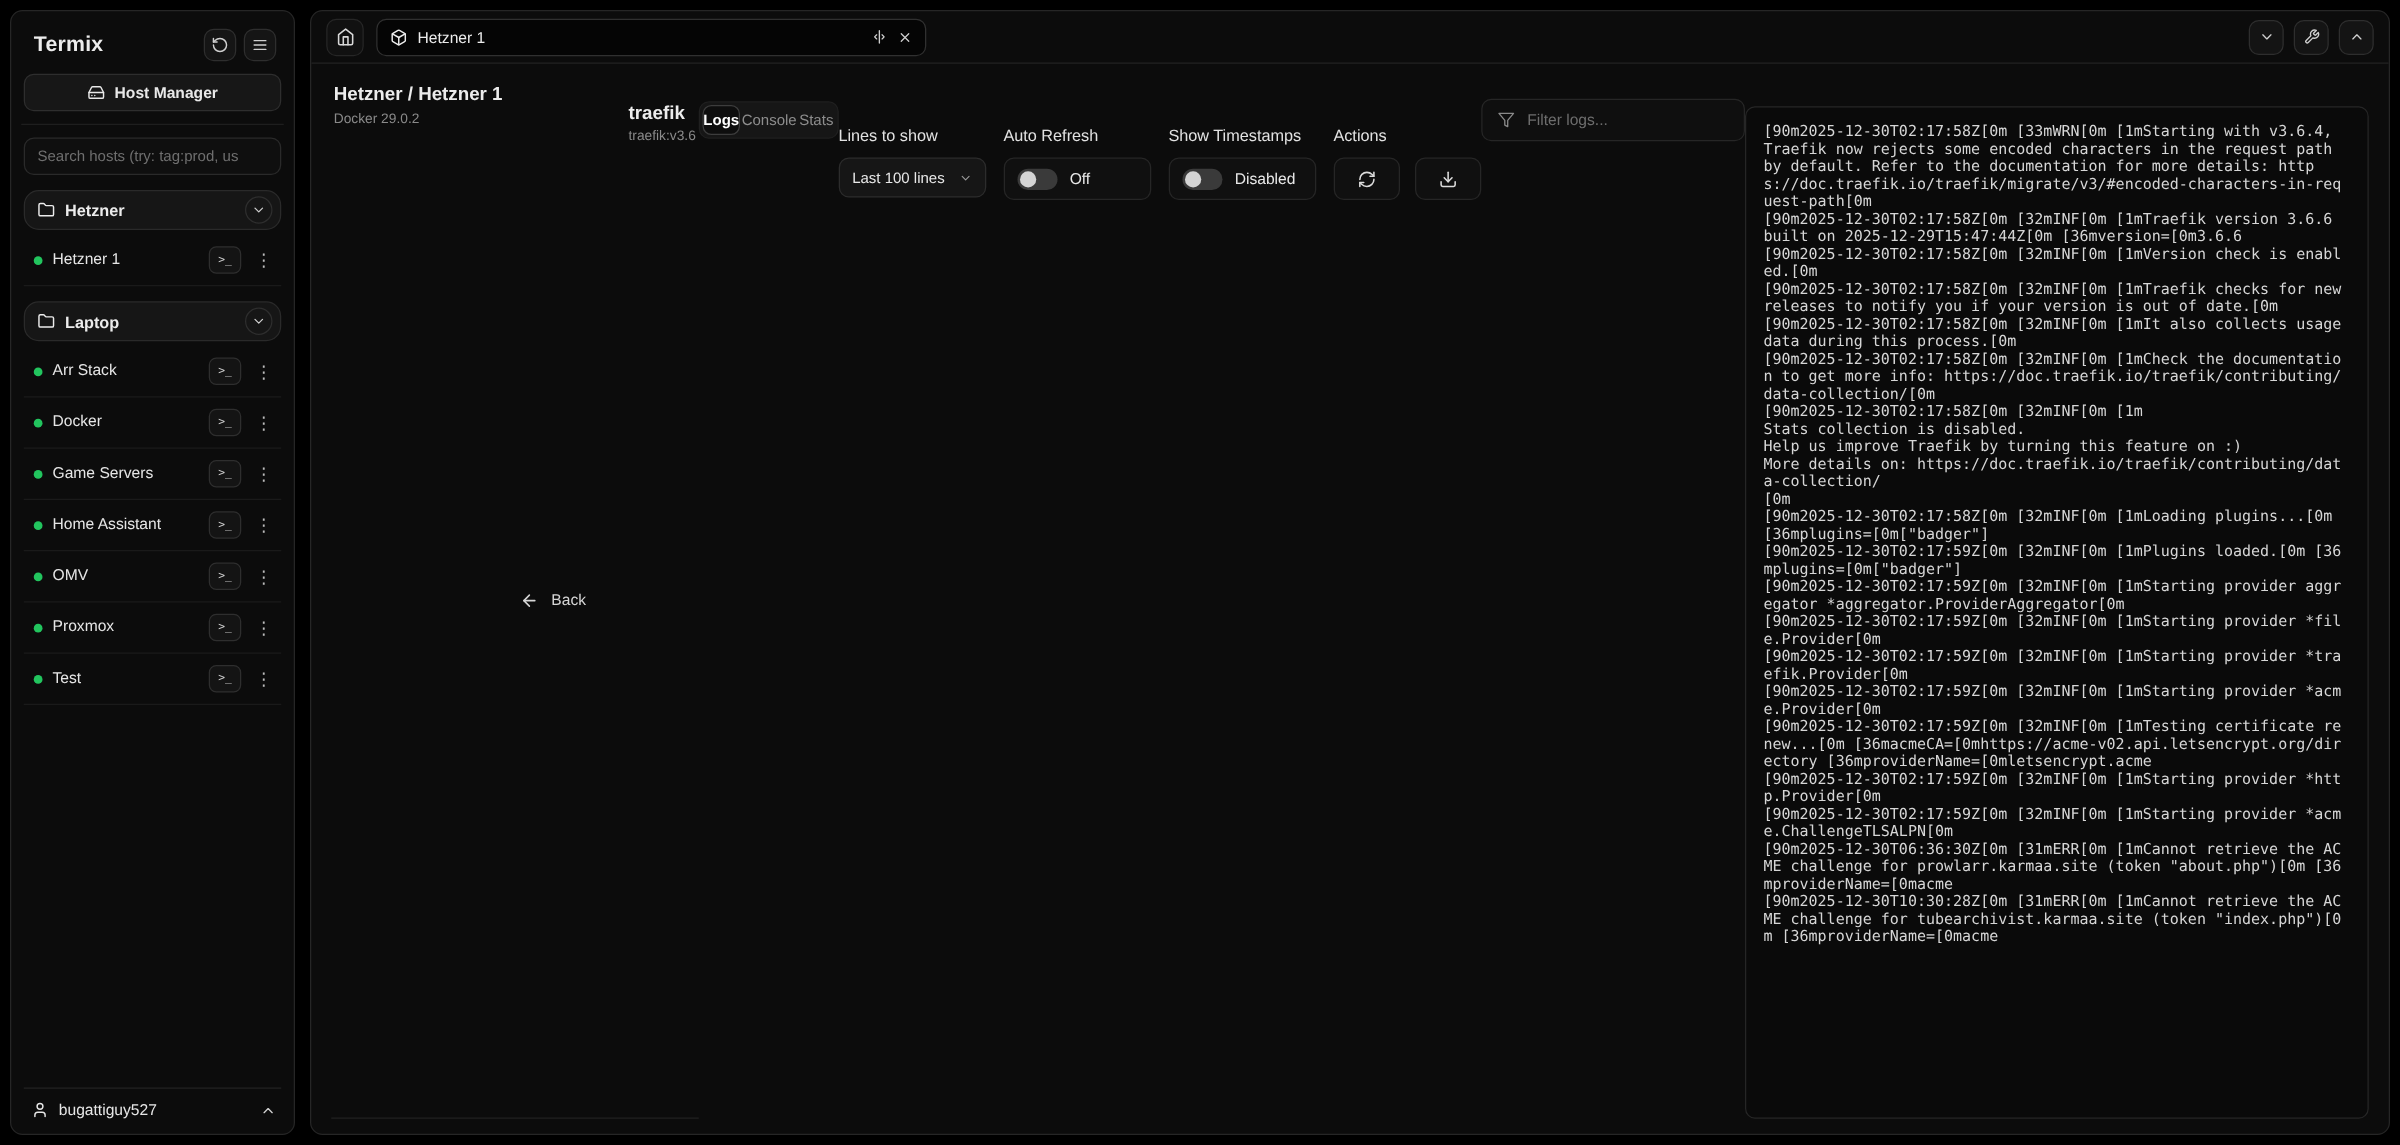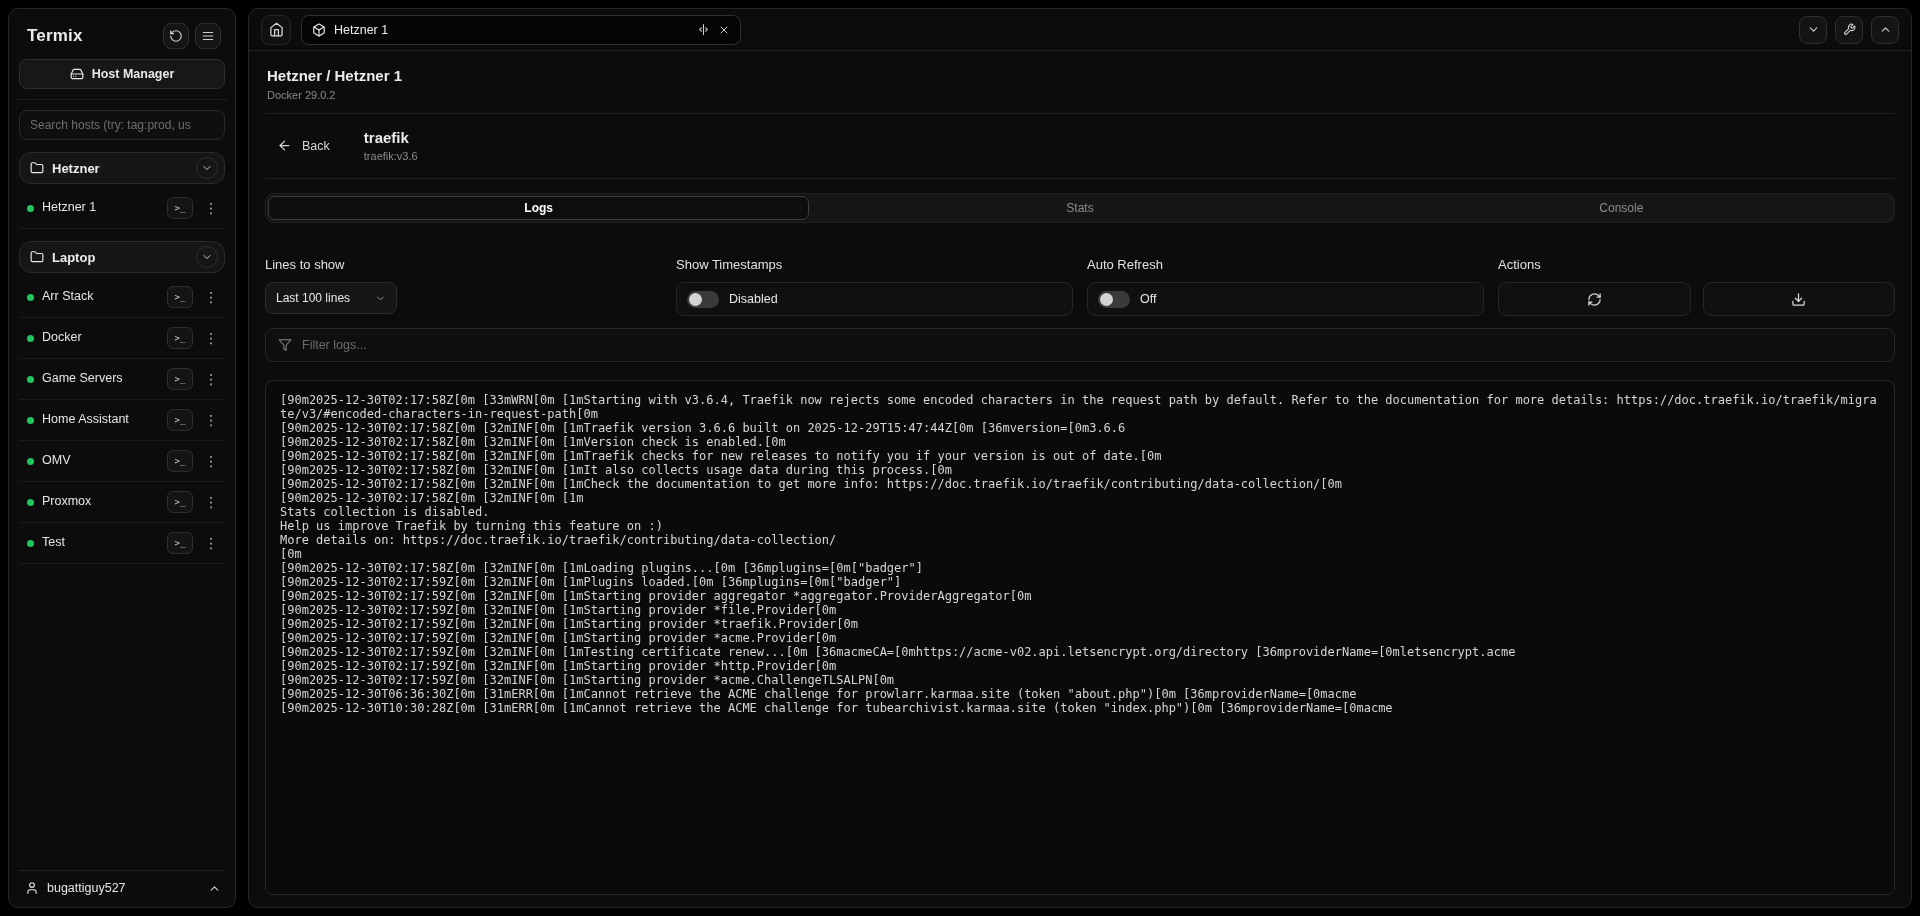--- a/index.html
+++ b/index.html
@@ -32,37 +32,37 @@
 
   
   .main { flex:1; background:#0c0c0c; border:1px solid #262626; border-radius:10px; display:flex; flex-direction:column; overflow:hidden; }
   .tabstrip { height:42px; flex:0 0 42px; border-bottom:1px solid #222; display:flex; align-items:center; gap:10px; padding:0 12px; }
   .home-btn { width:30px; height:30px; border:1px solid #262626; border-radius:8px; background:#111; color:#d9d9d9; display:flex; align-items:center; justify-content:center; }
   .tab { width:440px; height:30px; background:#050505; border:1px solid #303030; border-radius:8px; display:flex; align-items:center; gap:8px; padding:0 10px; font-size:12.5px; color:#ececec; }
   .tab .tab-spacer { flex:1; }
   .tab-right-cluster { margin-left:auto; display:flex; gap:8px; }
   .sq-btn { width:28px; height:28px; border:1px solid #2e2e2e; border-radius:8px; background:#141414; color:#cfcfcf; display:flex; align-items:center; justify-content:center; }
 
-  .content { flex:1; display:flex; flex-direction:column; padding:16px 16px 12px; overflow:hidden; }
+  .content { flex:1; display:flex; flex-direction:row; padding:16px 16px 12px; overflow:hidden; }
   .page-header { padding:0 2px 12px; border-bottom:1px solid #202020; }
   .page-title { font-size:15px; font-weight:bold; }
   .page-sub { font-size:11px; color:#8a8a8a; margin-top:5px; }
   .ctr-header { display:flex; padding:15px 2px 16px 12px; border-bottom:1px solid #202020; }
   .back-btn { display:flex; align-items:center; gap:10px; border:none; background:transparent; color:#d6d6d6; font-size:12.5px; }
   .ctr-id { margin-left:34px; }
   .ctr-name { font-size:15px; font-weight:bold; }
   .ctr-image { font-size:11px; color:#8a8a8a; margin-top:4px; }
 
   .seg-tabs { margin-top:14px; height:30px; flex:0 0 30px; background:#161616; border:1px solid #1f1f1f; border-radius:8px; display:flex; padding:2px; }
   .seg { flex:1; border:1px solid transparent; background:transparent; border-radius:7px; font-size:12px; color:#8d8d8d; display:flex; align-items:center; justify-content:center; }
   .seg.active { background:#0e0e0e; border-color:#3d3d3d; color:#fff; font-weight:600; }
 
   .controls { margin-top:34px; display:grid; grid-template-columns:repeat(4, 1fr); gap:14px; }
   .ctl-label { font-size:13px; color:#e2e2e2; margin-bottom:10px; }
-  .select { width:132px; height:32px; background:#161616; border:1px solid #2c2c2c; border-radius:8px; color:#e8e8e8; font-size:12px; display:flex; align-items:center; gap:8px; padding:0 10px; }
+  .select { width:118px; height:32px; background:#161616; border:1px solid #2c2c2c; border-radius:8px; color:#e8e8e8; font-size:12px; display:flex; align-items:center; gap:8px; padding:0 10px; }
   .select .sel-label { flex:1; text-align:left; }
   .toggle-box { height:34px; border:1px solid #262626; border-radius:8px; background:#101010; display:flex; align-items:center; gap:10px; padding:0 10px; font-size:12.5px; color:#e8e8e8; }
   .switch { width:32px; height:17px; border-radius:999px; background:#3a3a3a; position:relative; flex:0 0 32px; }
   .switch .knob { position:absolute; top:2px; left:2px; width:13px; height:13px; border-radius:50%; background:#d4d4d4; }
   .actions-row { display:flex; gap:12px; }
   .action-btn { flex:1; height:34px; border:1px solid #262626; border-radius:8px; background:#101010; color:#dcdcdc; display:flex; align-items:center; justify-content:center; }
 
   .filter { margin-top:12px; height:34px; flex:0 0 34px; border:1px solid #262626; border-radius:8px; background:#0f0f0f; display:flex; align-items:center; gap:10px; padding:0 12px; color:#8a8a8a; }
   .filter input { flex:1; border:none; background:transparent; outline:none; color:#e8e8e8; font-size:12.5px; font-family:inherit; }
   .filter input::placeholder { color:#6d6d6d; }
@@ -305,54 +305,54 @@
         <span>Back</span>
       </button>
       <div class="ctr-id">
         <div class="ctr-name">traefik</div>
         <div class="ctr-image">traefik:v3.6</div>
       </div>
     </div>
 
     <div class="seg-tabs">
       <button class="seg active">Logs</button>
+      <button class="seg">Console</button>
       <button class="seg">Stats</button>
-      <button class="seg">Console</button>
     </div>
 
     <div class="controls">
       <div>
         <div class="ctl-label">Lines to show</div>
         <button class="select">
           <span class="sel-label">Last 100 lines</span>
           <span>
             <svg width="11" height="11" viewBox="0 0 24 24" fill="none" stroke="#9a9a9a" stroke-width="2" stroke-linecap="round" stroke-linejoin="round">
                 <path d="m6 9 6 6 6-6"></path>
               </svg>
           </span>
         </button>
       </div>
 
       <div>
+        <div class="ctl-label">Auto Refresh</div>
+        <div class="toggle-box">
+          <span class="switch">
+              <span class="knob"></span>
+            </span>
+          <span>Off</span>
+        </div>
+      </div>
+
+      <div>
         <div class="ctl-label">Show Timestamps</div>
         <div class="toggle-box">
           <span class="switch">
               <span class="knob"></span>
             </span>
           <span>Disabled</span>
-        </div>
-      </div>
-
-      <div>
-        <div class="ctl-label">Auto Refresh</div>
-        <div class="toggle-box">
-          <span class="switch">
-              <span class="knob"></span>
-            </span>
-          <span>Off</span>
         </div>
       </div>
 
       <div>
         <div class="ctl-label">Actions</div>
         <div class="actions-row">
           <button class="action-btn">
             <span>
               <svg width="15" height="15" viewBox="0 0 24 24" fill="none" stroke="currentColor" stroke-width="2" stroke-linecap="round" stroke-linejoin="round">
                   <path d="M3 12a9 9 0 0 1 9-9 9.75 9.75 0 0 1 6.74 2.74L21 8"></path>

